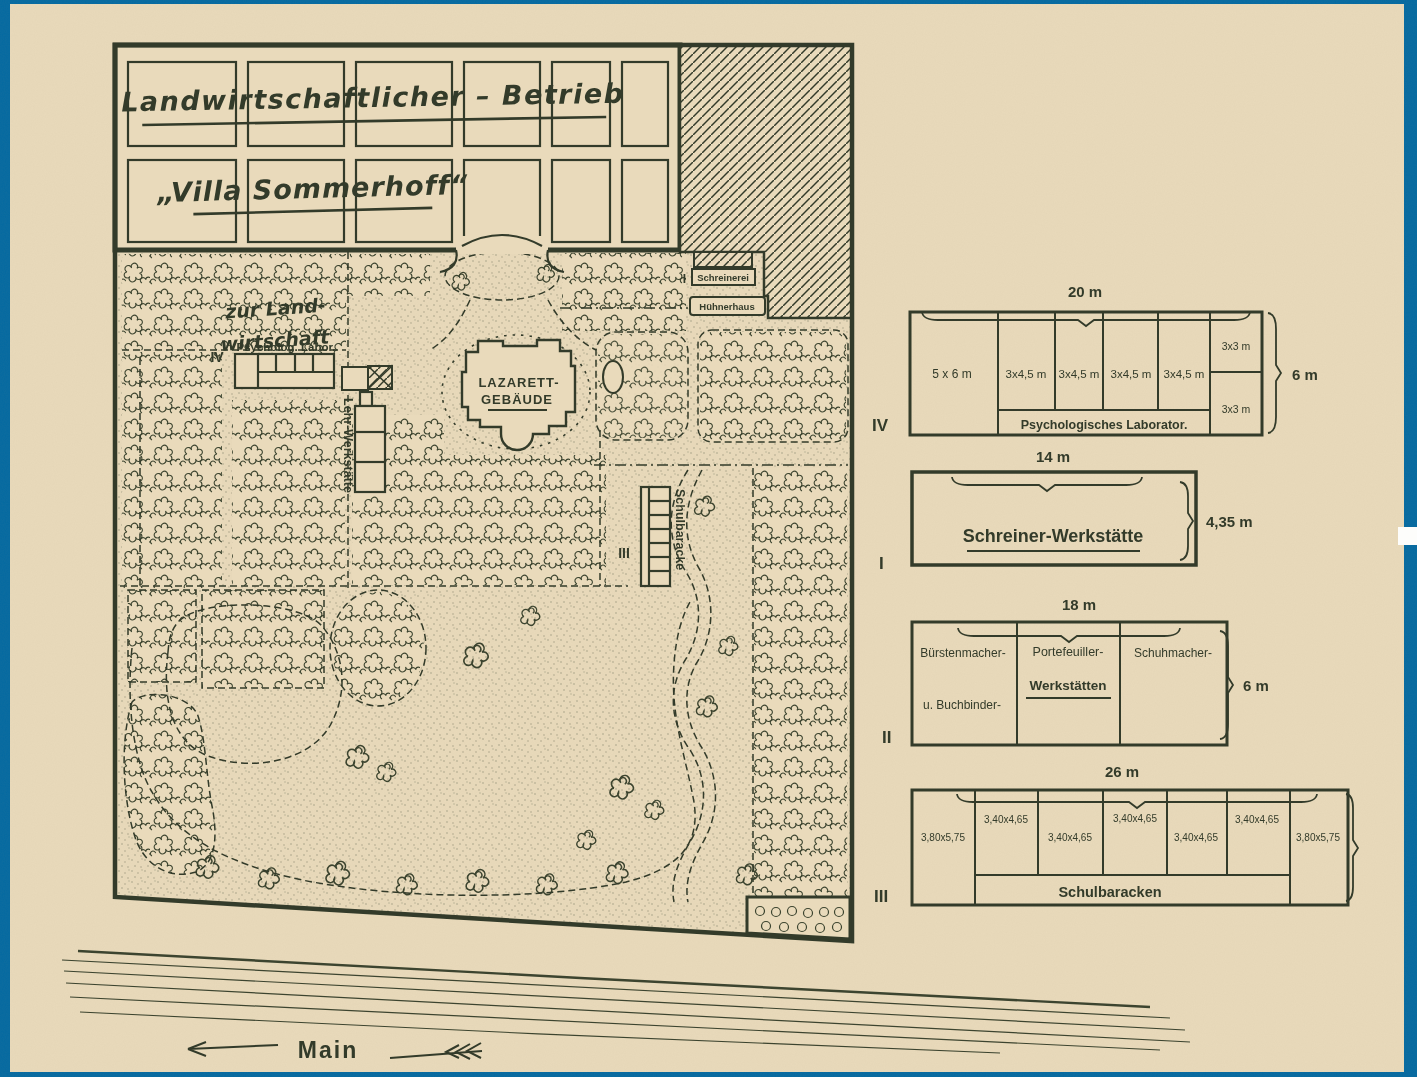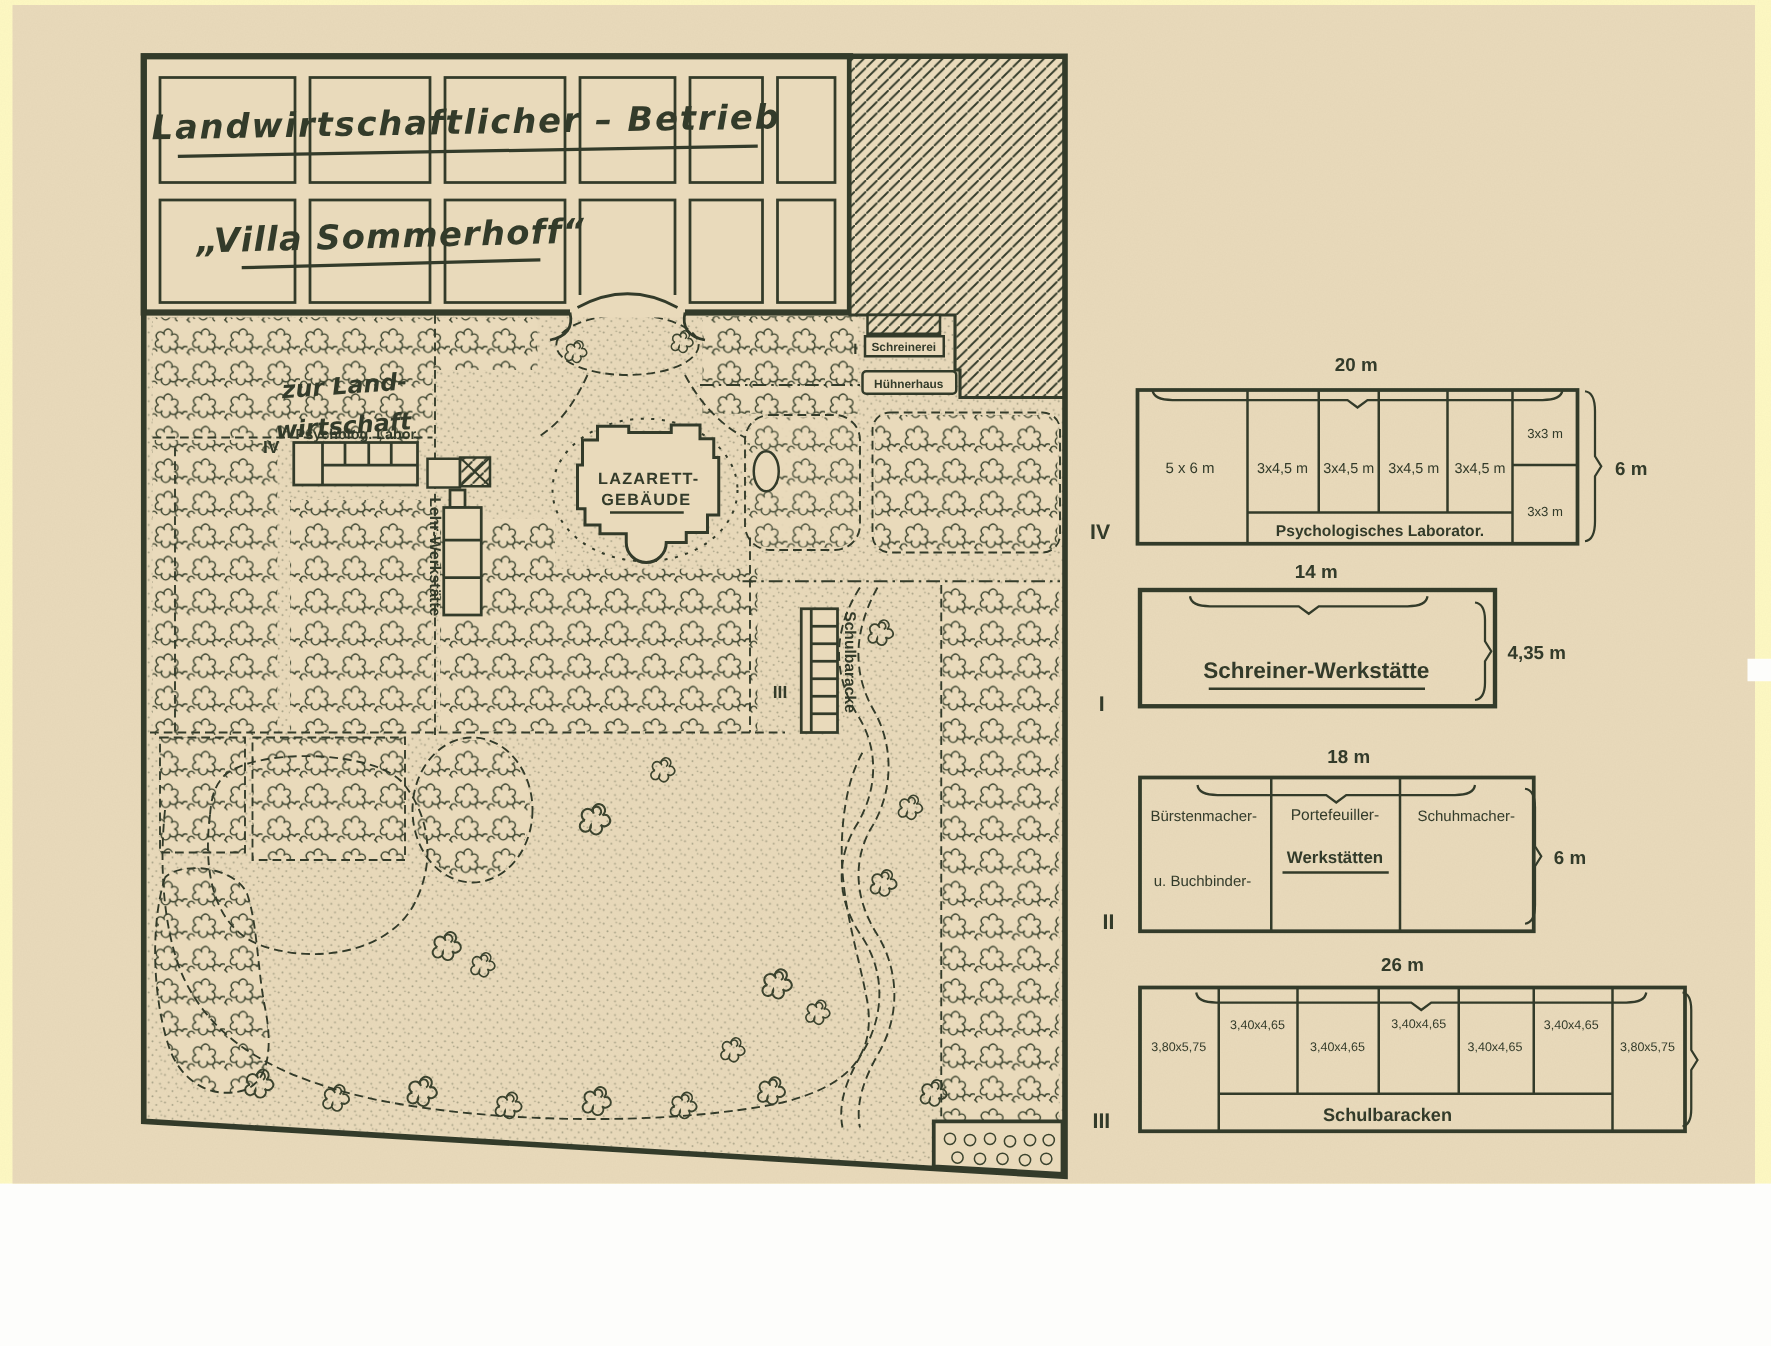--- a/index.html
+++ b/index.html
@@ -1,16 +1,16 @@
 <!DOCTYPE html>
 <html><head>
 <meta charset="utf-8">
 <style>
   html,body{margin:0;padding:0;background:#fdfdfb;}
-  .scan{position:relative;width:1417px;height:947px;background:#fef9c3;overflow:hidden;
+  .scan{position:relative;width:1417px;height:1077px;background:#0369a1;overflow:hidden;
         font-family:"Liberation Sans",sans-serif;}
   .paper{position:absolute;left:10px;top:4px;width:1394px;height:1068px;background:#e9dabb;}
   svg{position:absolute;left:0;top:0;}
   text{fill:#333b2a;text-anchor:middle;font-family:"Liberation Sans",sans-serif;}
   .hand{font-family:"DejaVu Sans",sans-serif;font-style:italic;font-weight:600;}
   .caps{font-weight:700;letter-spacing:1px;}
   .ts{text-anchor:start;}
   .te{text-anchor:end;}
 </style>
 </head>

